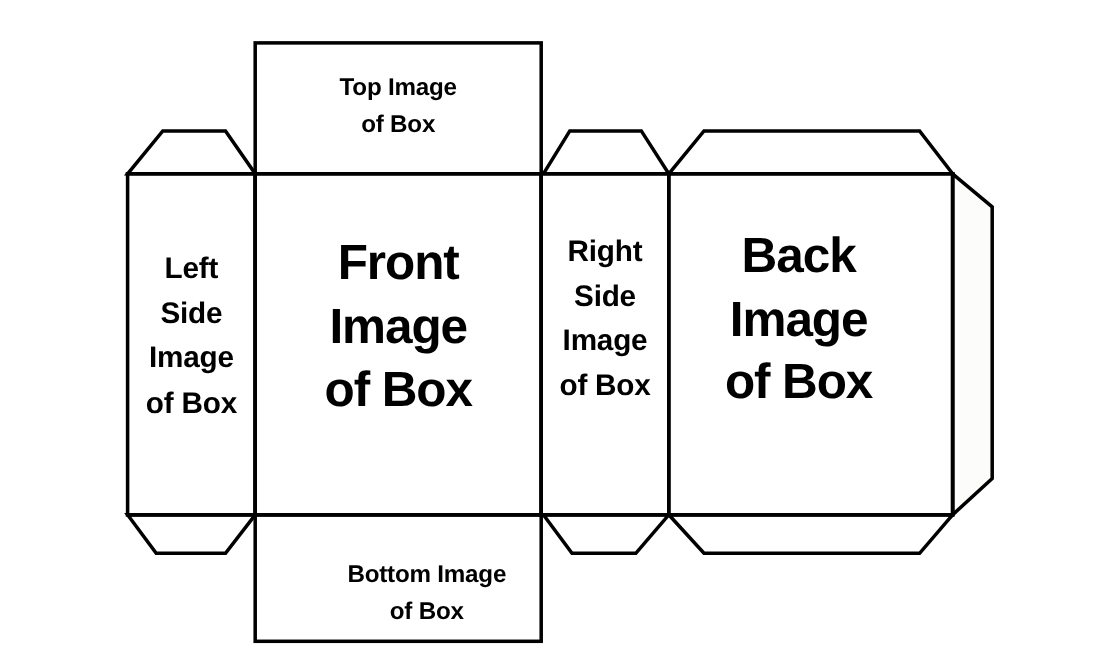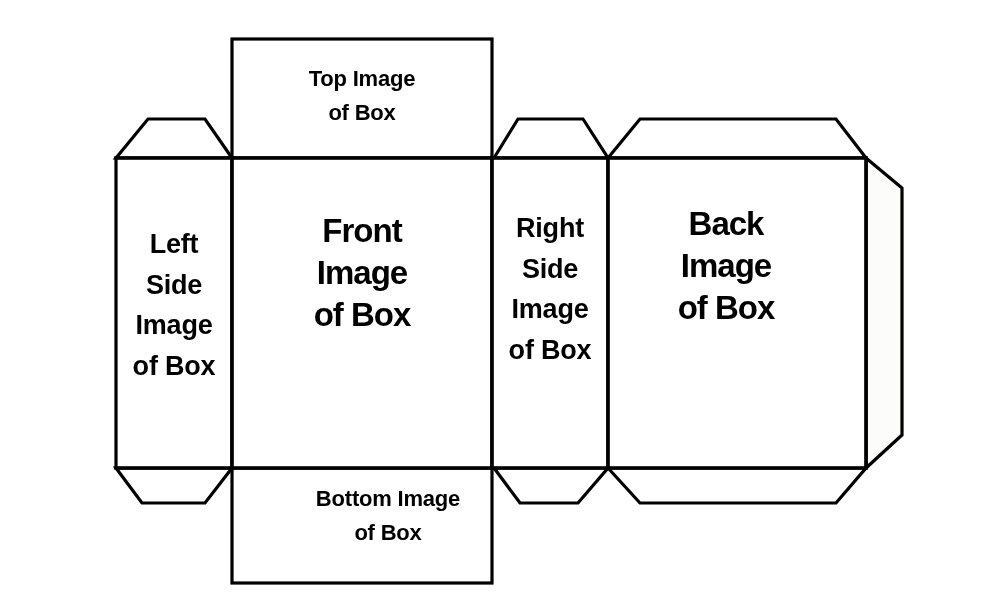--- a/index.html
+++ b/index.html
@@ -60,36 +60,36 @@
     font-family: "Liberation Sans", sans-serif;
     font-weight: bold;
     text-align: center;
     line-height: 1.16;
     white-space: pre-line;
     letter-spacing: -0.2px;
     pointer-events: none;
     user-select: none;
   }
   .label-big {
-    font-size: 33px;
+    font-size: 45px;
     line-height: 1.28;
     letter-spacing: -1px;
   }
   .label-small {
     font-size: 22px;
     line-height: 1.55;
   }
   .label-med {
     font-size: 27px;
     line-height: 1.5;
   }
 
   
   #label-top    { left: 232px; top: 62px;  width: 260px; }
-  #label-bottom { left: 232px; top: 482px; width: 312px; }
+  #label-bottom { left: 232px; top: 505px; width: 312px; }
   #label-front  { left: 232px; top: 210px; width: 260px; }
   #label-back   { left: 608px; top: 203px; width: 236px; }
   #label-left   { left: 116px; top: 224px; width: 116px; }
   #label-right  { left: 492px; top: 208px; width: 116px; }
 </style>
 </head>
 <body>
 
 <div id="template-canvas">
 

